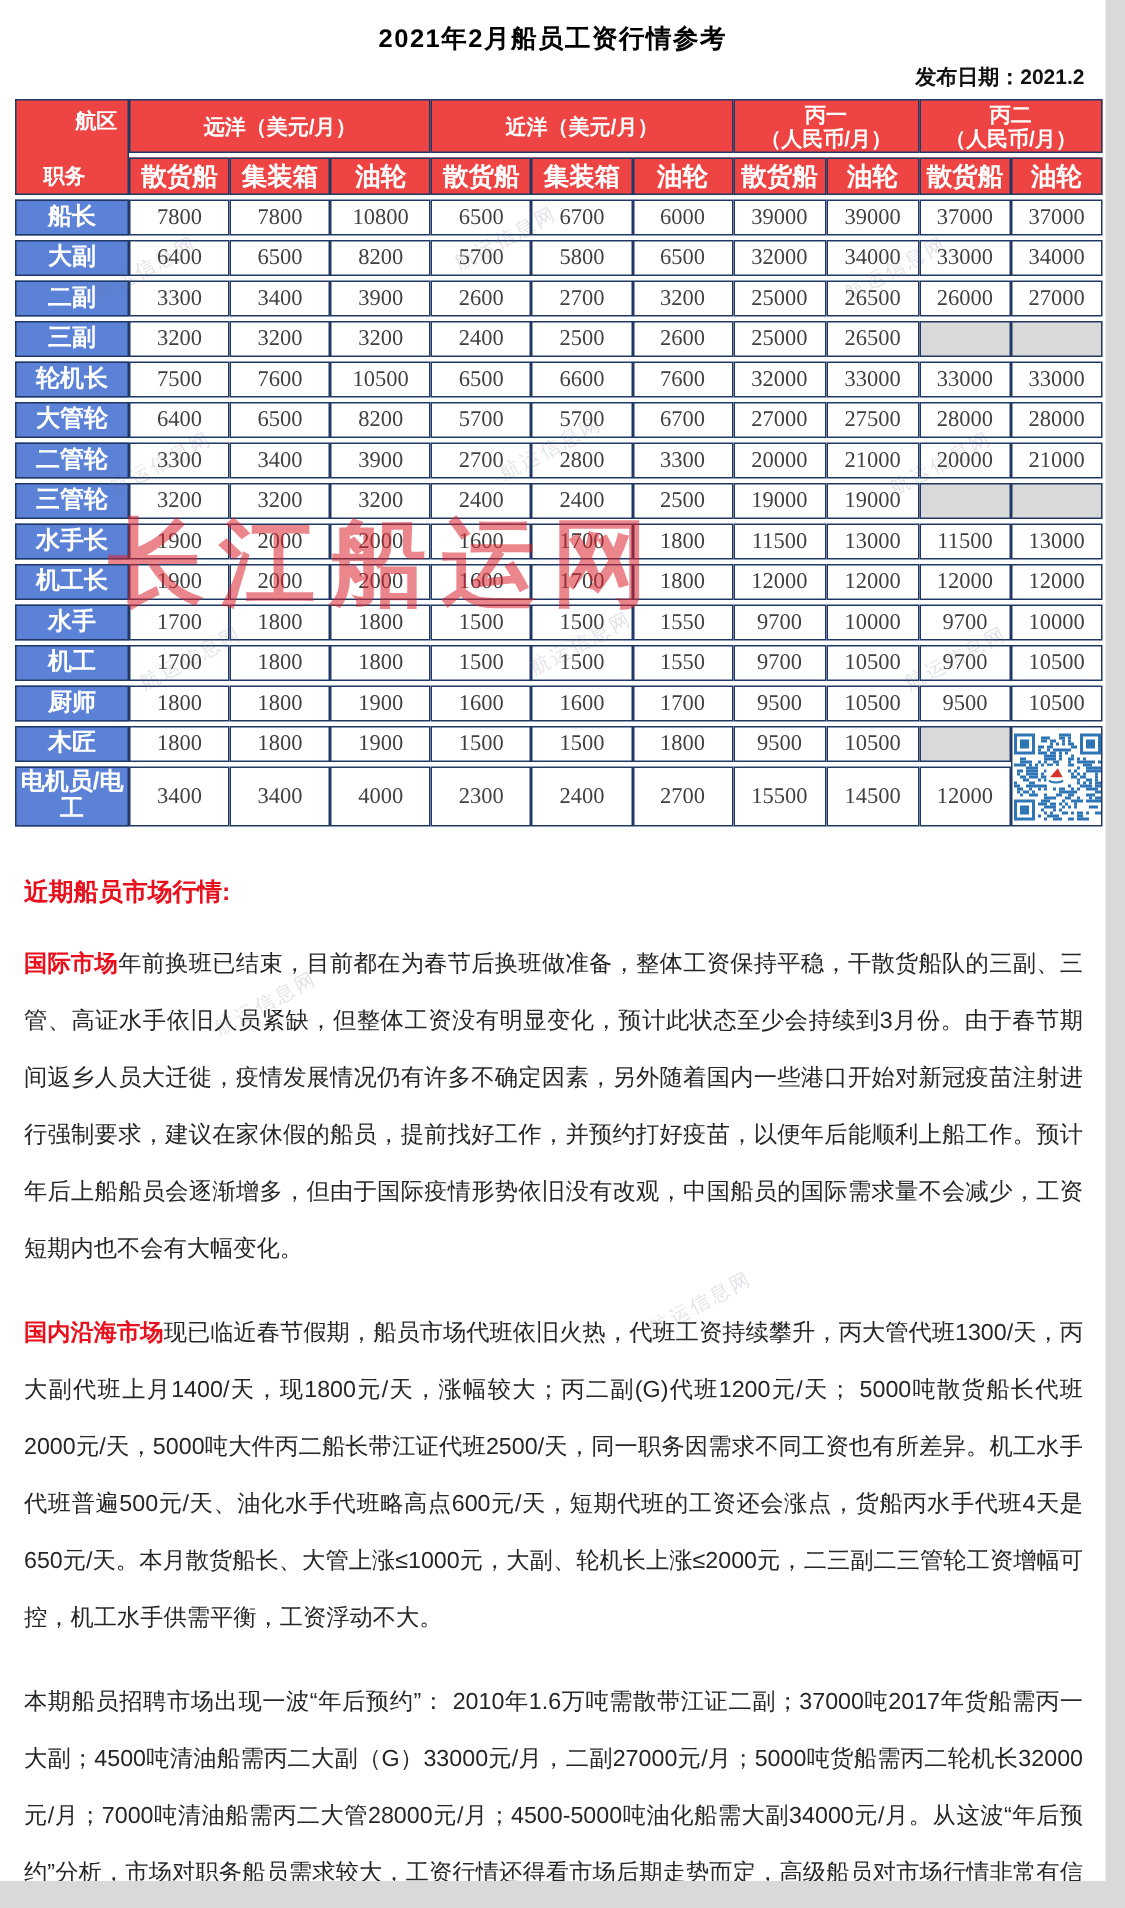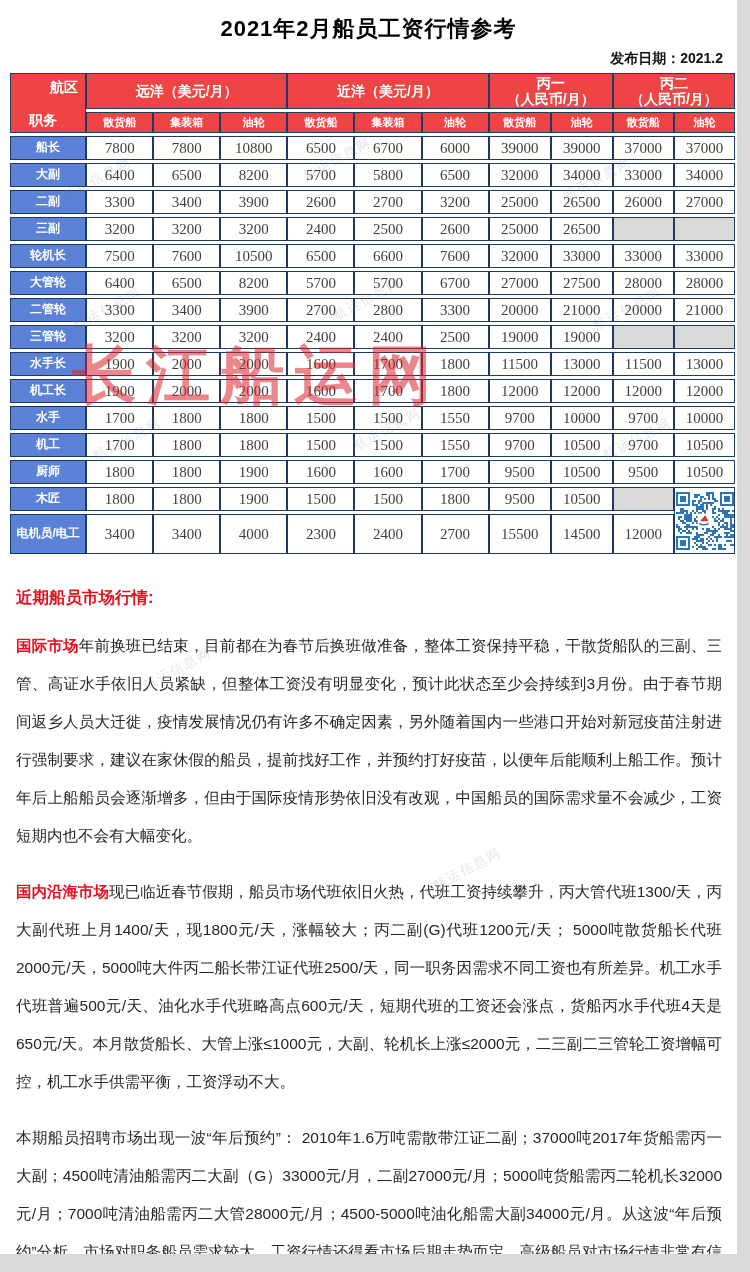--- a/index.html
+++ b/index.html
@@ -13,21 +13,21 @@
     width:737px;
     height:1254px;
     background:#ffffff;
     overflow:hidden;
   }
   
   .doc-title{
     margin:0;
     padding-top:14px;
     text-align:center;
-    font-size:22px;
+    font-size:17px;
     font-weight:bold;
     color:#000;
     letter-spacing:1px;
   }
   .pub-date{
     text-align:right;
     font-weight:bold;
     font-size:14px;
     color:#111;
     padding-right:14px;
@@ -47,37 +47,37 @@
     padding:0 2px;
     text-align:center;
     overflow:hidden;
   }
   table.wage thead th{
     background:#ef4444;
     color:#ffffff;
     font-weight:bold;
   }
   .group-head{height:36px;line-height:1.15;}
-  .sub-head{height:21px;font-size:11px;}
+  .sub-head{height:21px;font-size:17px;}
   th.corner{
     position:relative;
     background:
       linear-gradient(to bottom right,
         transparent calc(50% - 1px), #1f3864 calc(50% - 1px),
         #1f3864 calc(50% + 1px), transparent calc(50% + 1px)),
       #5b82d7;
   }
   th.corner .c-top{position:absolute;top:5px;right:7px;font-size:14px;}
   th.corner .c-bottom{position:absolute;bottom:4px;left:18px;font-size:14px;}
   table.wage tbody th{
     background:#5b82d7;
     color:#ffffff;
     font-weight:bold;
     height:22px;
-    font-size:12px;
+    font-size:16px;
     line-height:1.1;
   }
   table.wage tbody td{
     background:#ffffff;
     color:#3f3f3f;
     font-family:"Liberation Serif", serif;
     font-size:15px;
     height:22px;
   }
   table.wage tbody td.gray{background:#d9d9d9;}

